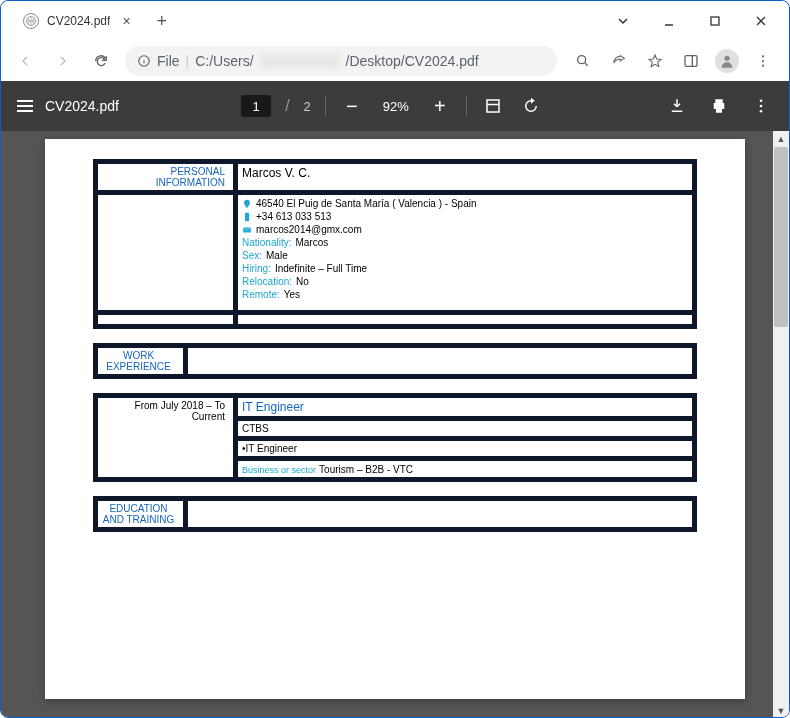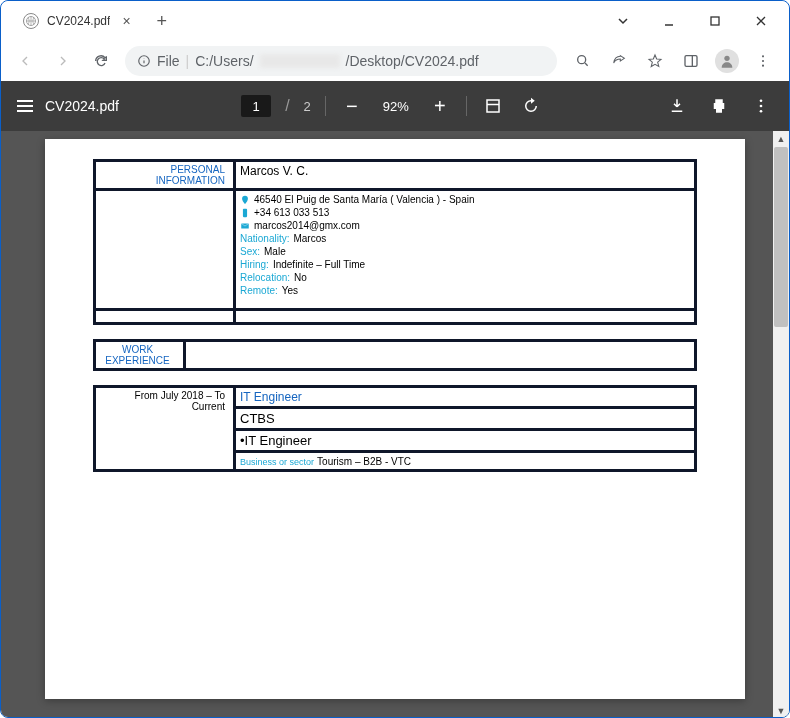--- a/index.html
+++ b/index.html
@@ -44,29 +44,29 @@
     .content-wrapper { height: calc(718px - 40px - 40px - 50px); background: #555; position: relative; overflow: hidden; }
     .scrollbar-v { position: absolute; right: 0; top: 0; width: 16px; height: 100%; background: #f0f0f0; }
     .scroll-thumb { position: absolute; top: 16px; width: 14px; left: 1px; height: 180px; background: #c0c0c0; border-radius: 2px; }
     .scroll-arrow { width: 16px; height: 16px; display: flex; align-items: center; justify-content: center; font-size: 9px; color: #555; position: absolute; left: 0; background: #f0f0f0; }
     .scroll-arrow.up { top: 0; } .scroll-arrow.down { bottom: 0; }
     
     .page { background: #fff; margin: 8px auto 0; width: 700px; min-height: 560px; box-shadow: 0 2px 8px rgba(0,0,0,.3); padding: 20px 48px; font-size: 11px; color: #000; }
     
     
     .cv-table { width: 100%; border-collapse: collapse; margin-bottom: 14px; }
-    .cv-table td { border: 3px solid #0f172a; padding: 2px 4px; vertical-align: top; }
+    .cv-table td { border: 5px solid #0f172a; padding: 2px 4px; vertical-align: top; }
     .label-cell { width: 140px; color: #1565c0; font-size: 10px; text-align: right; padding-right: 8px !important; }
     .label-cell.center { text-align: center; }
     .name-cell { font-size: 12px; }
     .info-row { font-size: 10px; padding: 1px 0; display: flex; align-items: center; gap: 4px; }
     .info-row .lbl { color: #1ba8d4; }
     .mini-icon { width: 10px; height: 10px; display: inline-flex; align-items: center; justify-content: center; }
     .job-title { color: #1565c0; font-size: 12px; }
-    .body-text { font-size: 13px; }
+    .body-text { font-size: 10px; }
     .small-label { color: #1ba8d4; font-size: 9px; }
     
     
     svg { display: block; }
     .toolbar-svg { width: 18px; height: 18px; fill: #fff; }
     .addr-svg { width: 16px; height: 16px; fill: #5f6368; }
   </style>
 </head>
 <body>
 
@@ -311,20 +311,28 @@
           </tr>
       <tr>
             <td class="body-text">•IT Engineer</td>
           </tr>
       <tr>
             <td><span class="small-label">Business or sector</span> <span style="font-size:10px">Tourism – B2B - VTC</span></td>
           </tr>
     </tbody>
       </table>
 
+    <table class="cv-table">
+      <tbody>
+          <tr>
+        <td class="label-cell center" style="width:90px;white-space:pre-line">EDUCATION AND TRAINING</td>
+        <td></td>
+      </tr>
+    </tbody>
+      </table>
 
 
   </div>
   <div class="scrollbar-v">
     <div class="scroll-arrow up">▲</div>
     <div class="scroll-thumb"></div>
     <div class="scroll-arrow down">▼</div>
   </div>
 </div>
 

